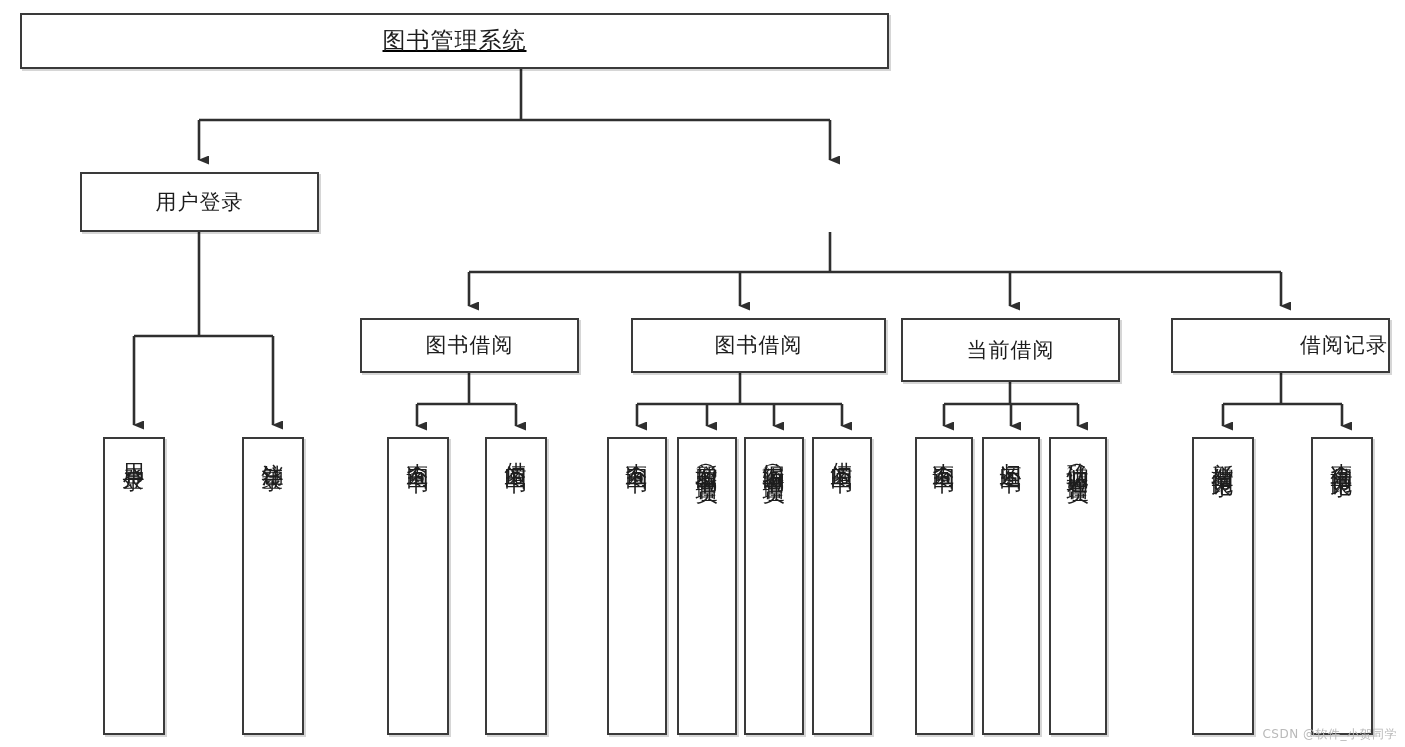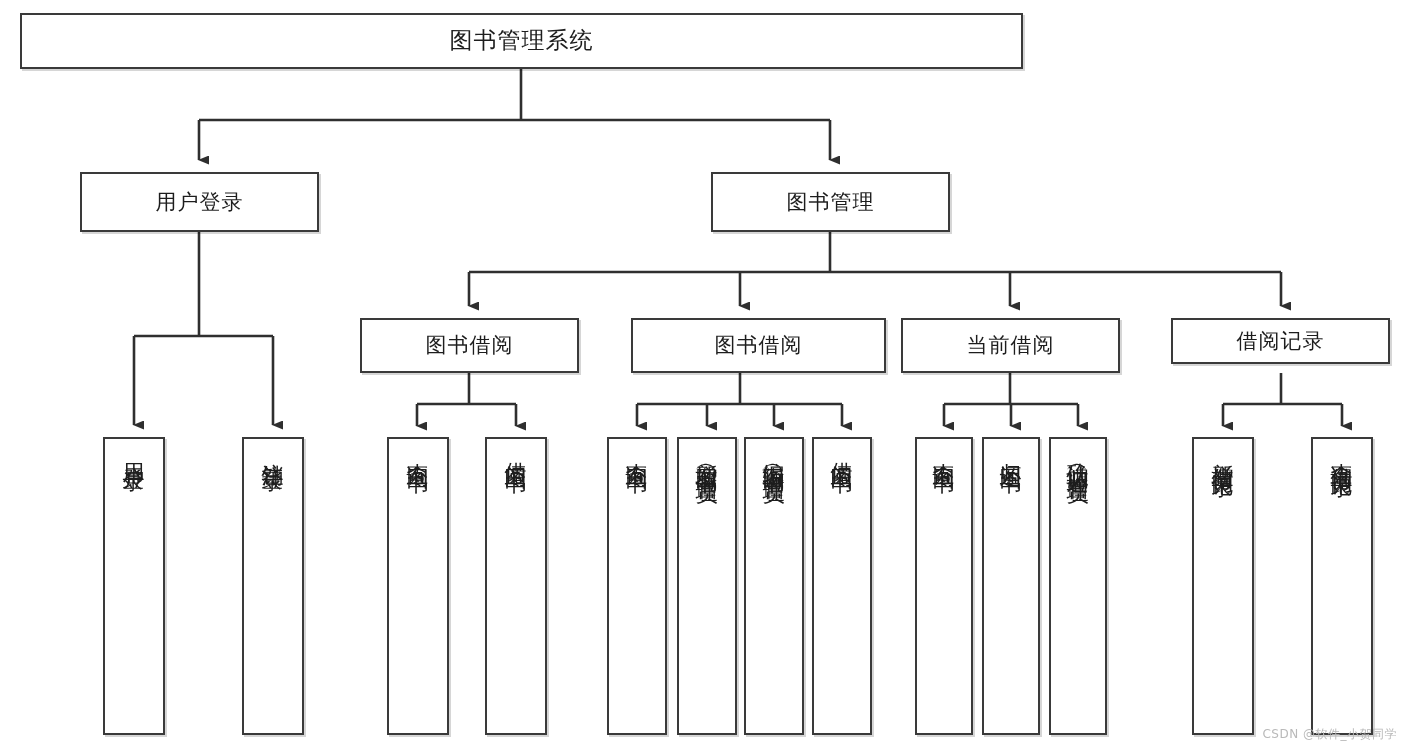--- a/index.html
+++ b/index.html
@@ -120,41 +120,38 @@
       <path d="M 1011,404 L 1011,426" marker-end="url(#arrowhead)"></path>
       <path d="M 1078,404 L 1078,426" marker-end="url(#arrowhead)"></path>
 
       <path d="M 1281,373 L 1281,404"></path>
       <path d="M 1223,404 L 1342,404"></path>
       <path d="M 1223,404 L 1223,426" marker-end="url(#arrowhead)"></path>
       <path d="M 1342,404 L 1342,426" marker-end="url(#arrowhead)"></path>
     </g>
   </svg>
 
-  <div class="node root horizontal" style="left:20px; top:13px; width:1003px; height:56px;">
+  <div class="node root horizontal" style="left:20px; top:13px; width:869px; height:56px;text-decoration:underline;">
     <span class="node-label">图书管理系统</span>
   </div>
 
   <div class="node horizontal" style="left:80px; top:172px; width:239px; height:60px;">
     <span class="node-label">用户登录</span>
-  </div>
-  <div class="node horizontal" style="left:711px; top:172px; width:239px; height:60px;">
-    <span class="node-label">图书管理</span>
   </div>
 
   <div class="node horizontal" style="left:360px; top:318px; width:219px; height:55px;">
     <span class="node-label">图书借阅</span>
   </div>
   <div class="node horizontal" style="left:631px; top:318px; width:255px; height:55px;">
     <span class="node-label">图书借阅</span>
   </div>
-  <div class="node horizontal" style="left:901px; top:318px; width:219px; height:55px;">
+  <div class="node horizontal" style="left:901px; top:318px; width:219px; height:64px;">
     <span class="node-label">当前借阅</span>
   </div>
-  <div class="node horizontal" style="left:1171px; top:318px; width:219px; height:46px;">
+  <div class="node horizontal" style="left:1171px; top:318px; width:219px; height:55px;justify-content:flex-end;">
     <span class="node-label">借阅记录</span>
   </div>
 
   <div class="node vertical" style="left:103px; top:437px; width:62px; height:298px;">
     <span class="node-label">用户登录</span>
   </div>
   <div class="node vertical" style="left:242px; top:437px; width:62px; height:298px;">
     <span class="node-label">注销登录</span>
   </div>
 

